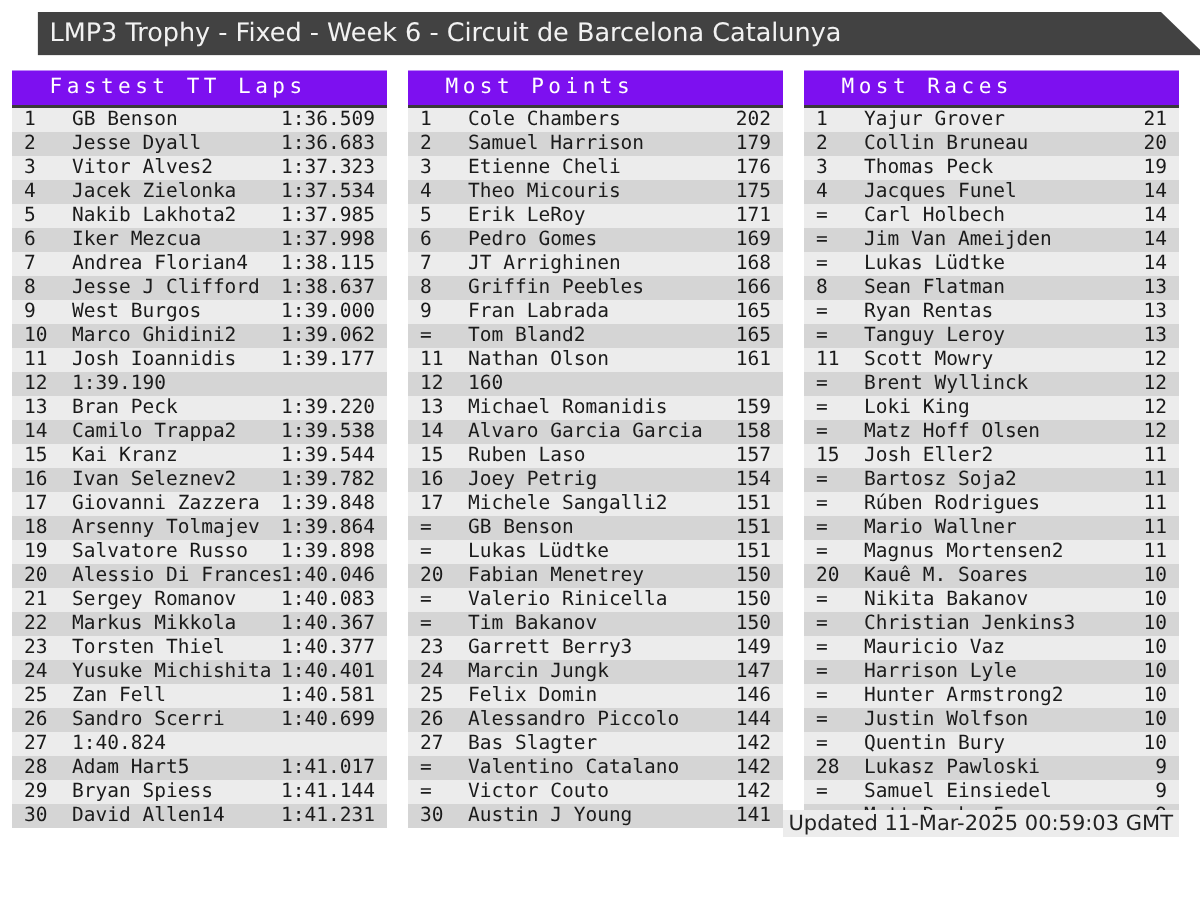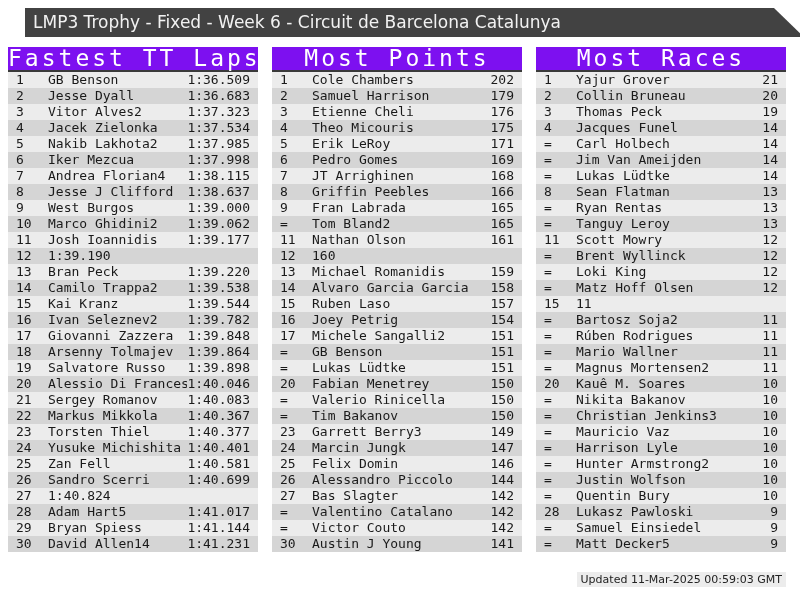--- a/index.html
+++ b/index.html
@@ -10,40 +10,40 @@
   .title-bar{
     position:absolute;left:5px;top:8px;width:779px;height:29px;
     background:var(--titlebar-bg,#424242);
     clip-path:polygon(0 0,calc(100% - 30px) 0,100% 100%,0 100%);
     color:#f2f2f2;font-size:17px;line-height:29px;
     padding-left:8px;box-sizing:border-box;white-space:nowrap;margin-left:20px;
   }
   .boards{position:absolute;left:8px;top:47px;display:flex;gap:14px;}
   .board{width:250px;}
   .board-header{
-    height:23px;line-height:23px;text-align:center;
+    height:23px;line-height:23px;text-align:left;
     background:var(--accent,#7d10f0);
     border-bottom:2px solid var(--underline,#3a3a3a);
     color:#ffffff;font-family:"DejaVu Sans Mono",monospace;
-    font-size:23px;letter-spacing:3px;white-space:nowrap;
+    font-size:14px;letter-spacing:3px;white-space:nowrap;padding-left:25px;
   }
   .row{
     display:flex;height:16px;line-height:16px;
     font-family:"DejaVu Sans Mono",monospace;font-size:13px;
     color:#1a1a1a;white-space:nowrap;overflow:hidden;
   }
   .row:nth-child(odd){background:var(--row-odd,#ececec);}
   .row:nth-child(even){background:var(--row-even,#d5d5d5);}
   .rank{width:32px;padding-left:8px;flex:none;}
   .name{flex:1;overflow:hidden;}
   .value{flex:none;text-align:right;padding-right:8px;}
   .footer{
-    position:absolute;top:572px;right:14px;
+    position:absolute;top:540px;right:14px;
     background:var(--row-odd,#ececec);color:#222222;
-    font-size:11px;padding:1px 4px;white-space:nowrap;
+    font-size:14px;padding:1px 4px;white-space:nowrap;
   }
 </style>
 </head>
 <body style="--accent: #7d10f0; --titlebar-bg: #424242; --underline: #3a3a3a; --row-odd: #ececec; --row-even: #d5d5d5;">
 
 <div class="title-bar">
   <span>LMP3 Trophy - Fixed - Week 6 - Circuit de Barcelona Catalunya</span>
 </div>
 
 <div class="boards">
@@ -424,20 +424,21 @@
           <span class="name">Loki King</span>
           <span class="value">12</span>
         </div>
         <div class="row">
           <span class="rank">=</span>
           <span class="name">Matz Hoff Olsen</span>
           <span class="value">12</span>
         </div>
         <div class="row">
           <span class="rank">15</span>
+          <span class="name">Josh Eller2</span>
           <span class="value">11</span>
         </div>
         <div class="row">
           <span class="rank">=</span>
           <span class="name">Bartosz Soja2</span>
           <span class="value">11</span>
         </div>
         <div class="row">
           <span class="rank">=</span>
           <span class="name">Rúben Rodrigues</span>

